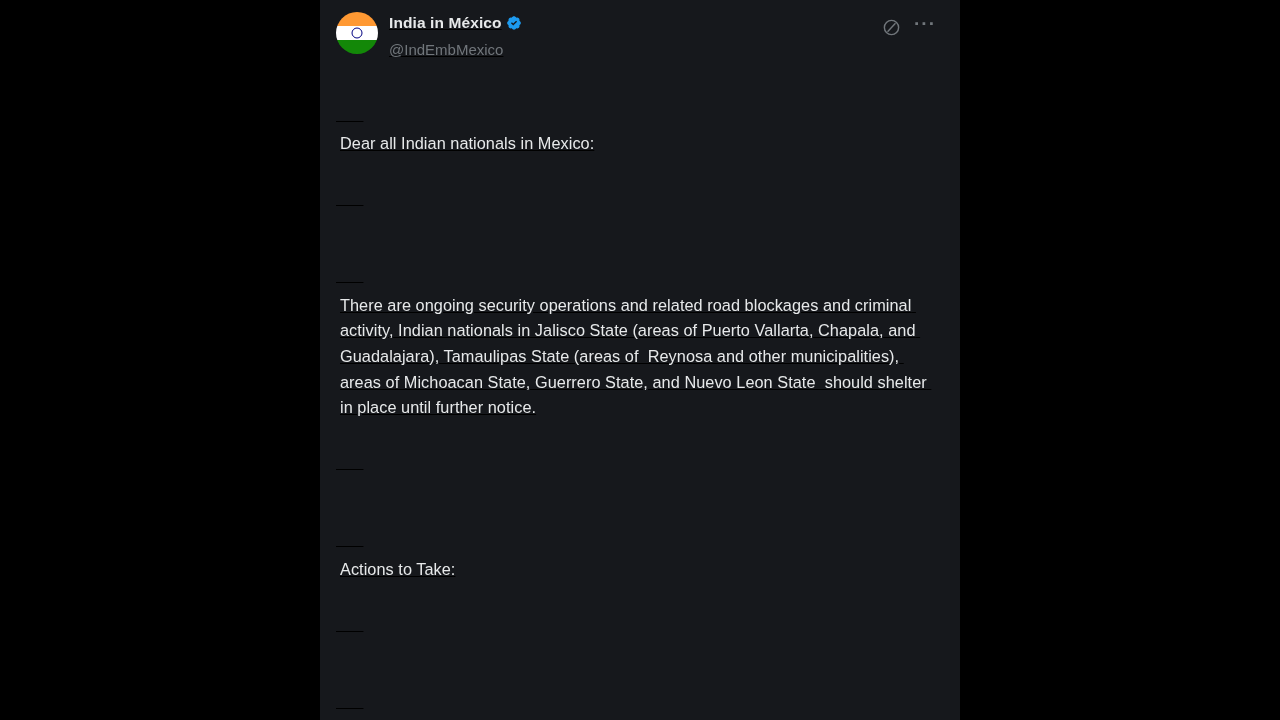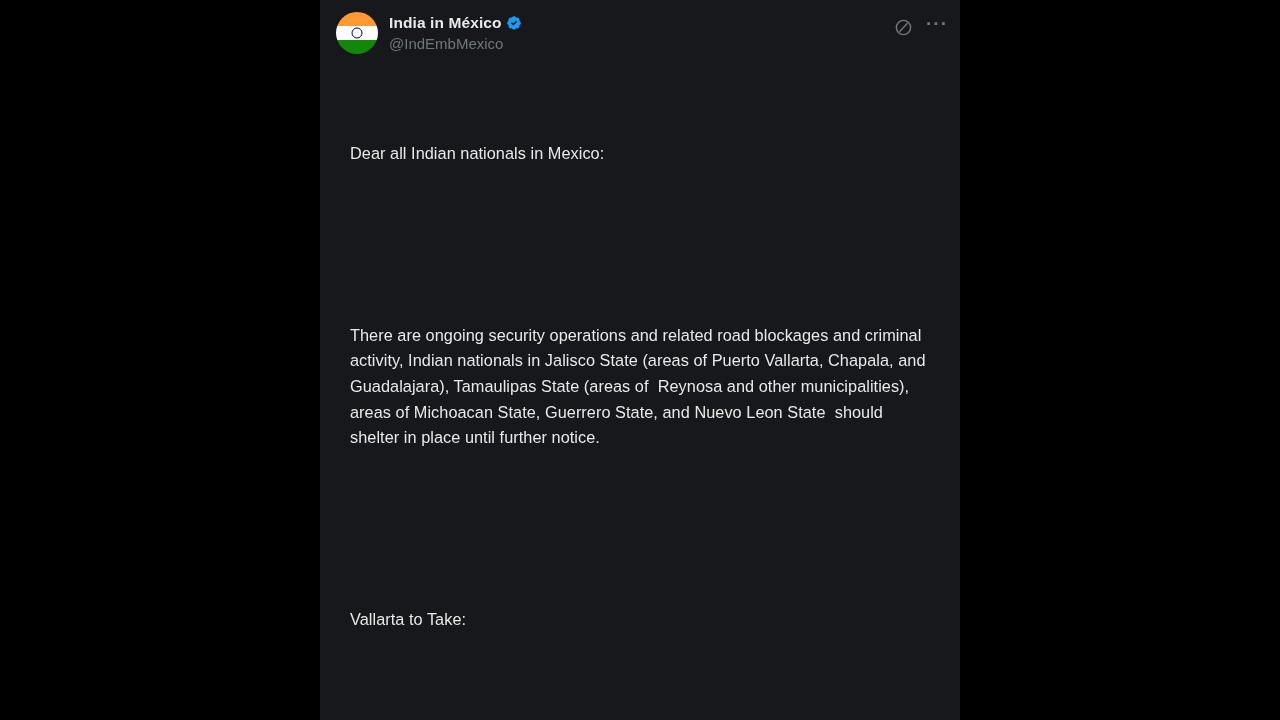--- a/index.html
+++ b/index.html
@@ -18,22 +18,23 @@
     background: #000000;
   }
   .tweet-card {
     position: absolute;
     left: 320px;
     top: 0;
     width: 640px;
     height: 720px;
     background: #16181c;
     box-sizing: border-box;
-    padding: 12px 12px 0 16px;
+    padding: 12px 24px 0 16px;
     overflow: hidden;
+    text-decoration: underline;
   }
   .tweet-header {
     display: flex;
     align-items: flex-start;
     height: 50px;
     position: relative;
   }
   .avatar {
     width: 42px;
     height: 42px;
@@ -91,21 +92,21 @@
   .verified {
     width: 16px;
     height: 16px;
     display: inline-block;
     line-height: 0;
   }
   .handle {
     color: #71767b;
     font-size: 15px;
     line-height: 20px;
-    margin-top: 1px;
+    margin-top: 7px;
   }
   .header-actions {
     position: absolute;
     right: 0;
     top: 4px;
     display: flex;
     align-items: center;
     gap: 12px;
   }
   .icon-btn {
@@ -130,21 +131,21 @@
   .tweet-body {
     color: #e7e9ea;
     font-size: 16.3px;
     line-height: 25.6px;
     letter-spacing: 0.05px;
     margin-top: 14px;
     white-space: pre-wrap;
     word-wrap: break-word;
   }
   .tweet-body .para {
-    margin: 14px;
+    margin: 4px;
     min-height: 1px;
   }
   .tweet-body .blank {
     height: 25.6px;
   }
 </style>
 </head>
 <body>
 
 <div id="app">
@@ -181,21 +182,21 @@
         </span>
         <span class="dots">···</span>
       </div>
     </div>
 
     <div class="tweet-body">
       <div class="para">Dear all Indian nationals in Mexico:</div>
       <div class="blank"></div>
       <div class="para">There are ongoing security operations and related road blockages and criminal activity, Indian nationals in Jalisco State (areas of Puerto Vallarta, Chapala, and Guadalajara), Tamaulipas State (areas of  Reynosa and other municipalities), areas of Michoacan State, Guerrero State, and Nuevo Leon State  should shelter in place until further notice.</div>
       <div class="blank"></div>
-      <div class="para">Vallarta to Take:</div>
+      <div class="para">Actions to Take:</div>
       <div class="blank"></div>
       
       
       
       
       
       
       
       
     </div>

